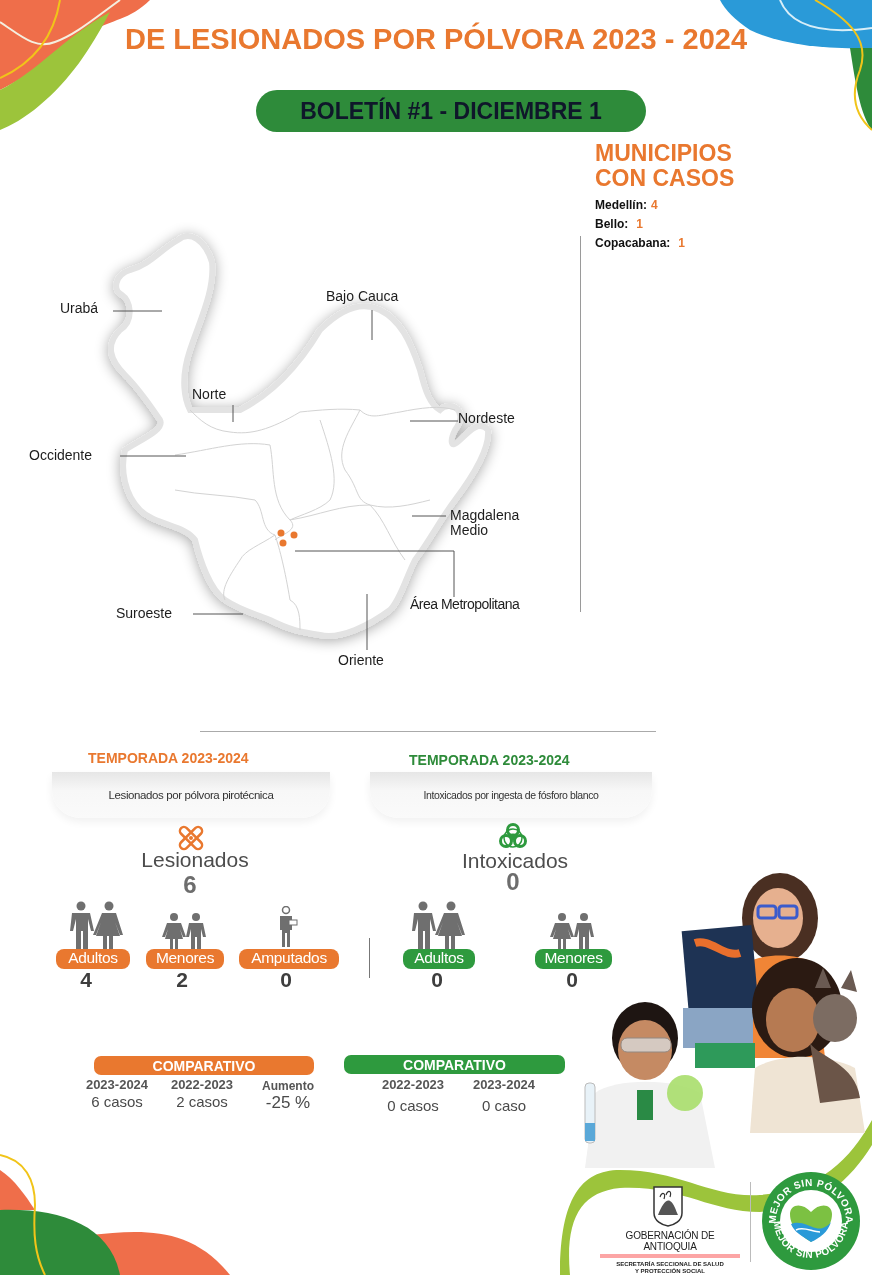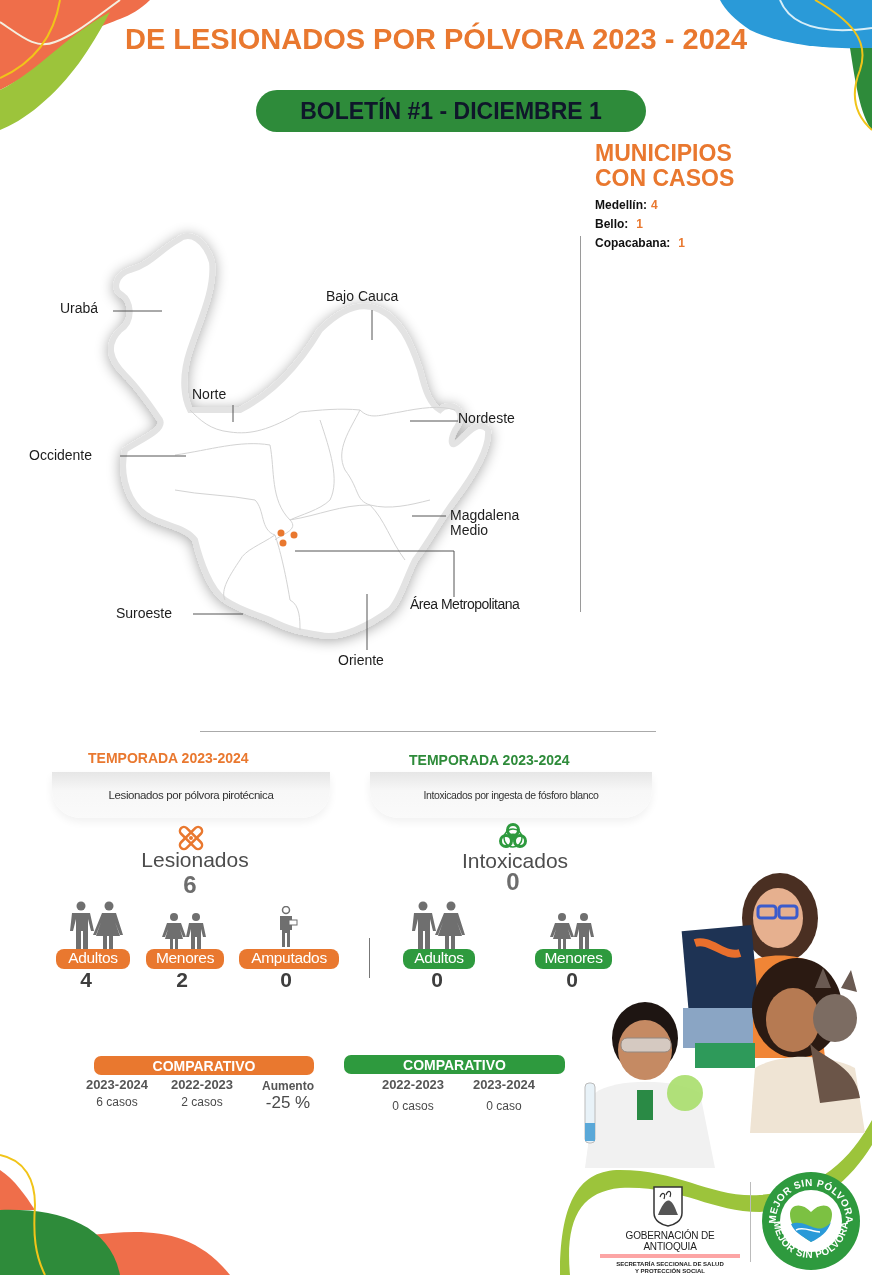--- a/index.html
+++ b/index.html
@@ -57,21 +57,21 @@
   .count { position: absolute; text-align: center; color: #3e3e3e; font-weight: 700; font-size: 21px; }
   .vsep { position: absolute; left: 369px; top: 938px; width: 1px; height: 40px; background: #777; }
 
   
   .comp-pill {
     position: absolute; height: 19px; border-radius: 7px; color: #fff; font-weight: 700;
     font-size: 14px; display: flex; align-items: center; justify-content: center;
   }
   .comp-col { position: absolute; text-align: center; color: #555; font-weight: 700; }
   .comp-col .h { font-size: 13px; line-height: 16px; }
-  .comp-col .v { font-size: 12px; line-height: 18px; font-weight: 400; color: #4a4a4a; }
+  .comp-col .v { font-size: 15px; line-height: 18px; font-weight: 400; color: #4a4a4a; }
 
   
   .gov { position: absolute; left: 600px; top: 1183px; width: 140px; text-align: center; }
   .gov .name { font-size: 10px; color: #222; letter-spacing: -0.2px; border-bottom: 4px solid #fca5a5; padding-bottom: 2px; margin-top: 2px; }
   .gov .sub { font-size: 6px; color: #222; font-weight: 700; line-height: 7px; margin-top: 3px; }
   .logo-sep { position: absolute; left: 750px; top: 1182px; width: 1px; height: 80px; background: #bbb; }
 </style>
 </head>
 <body>
 

